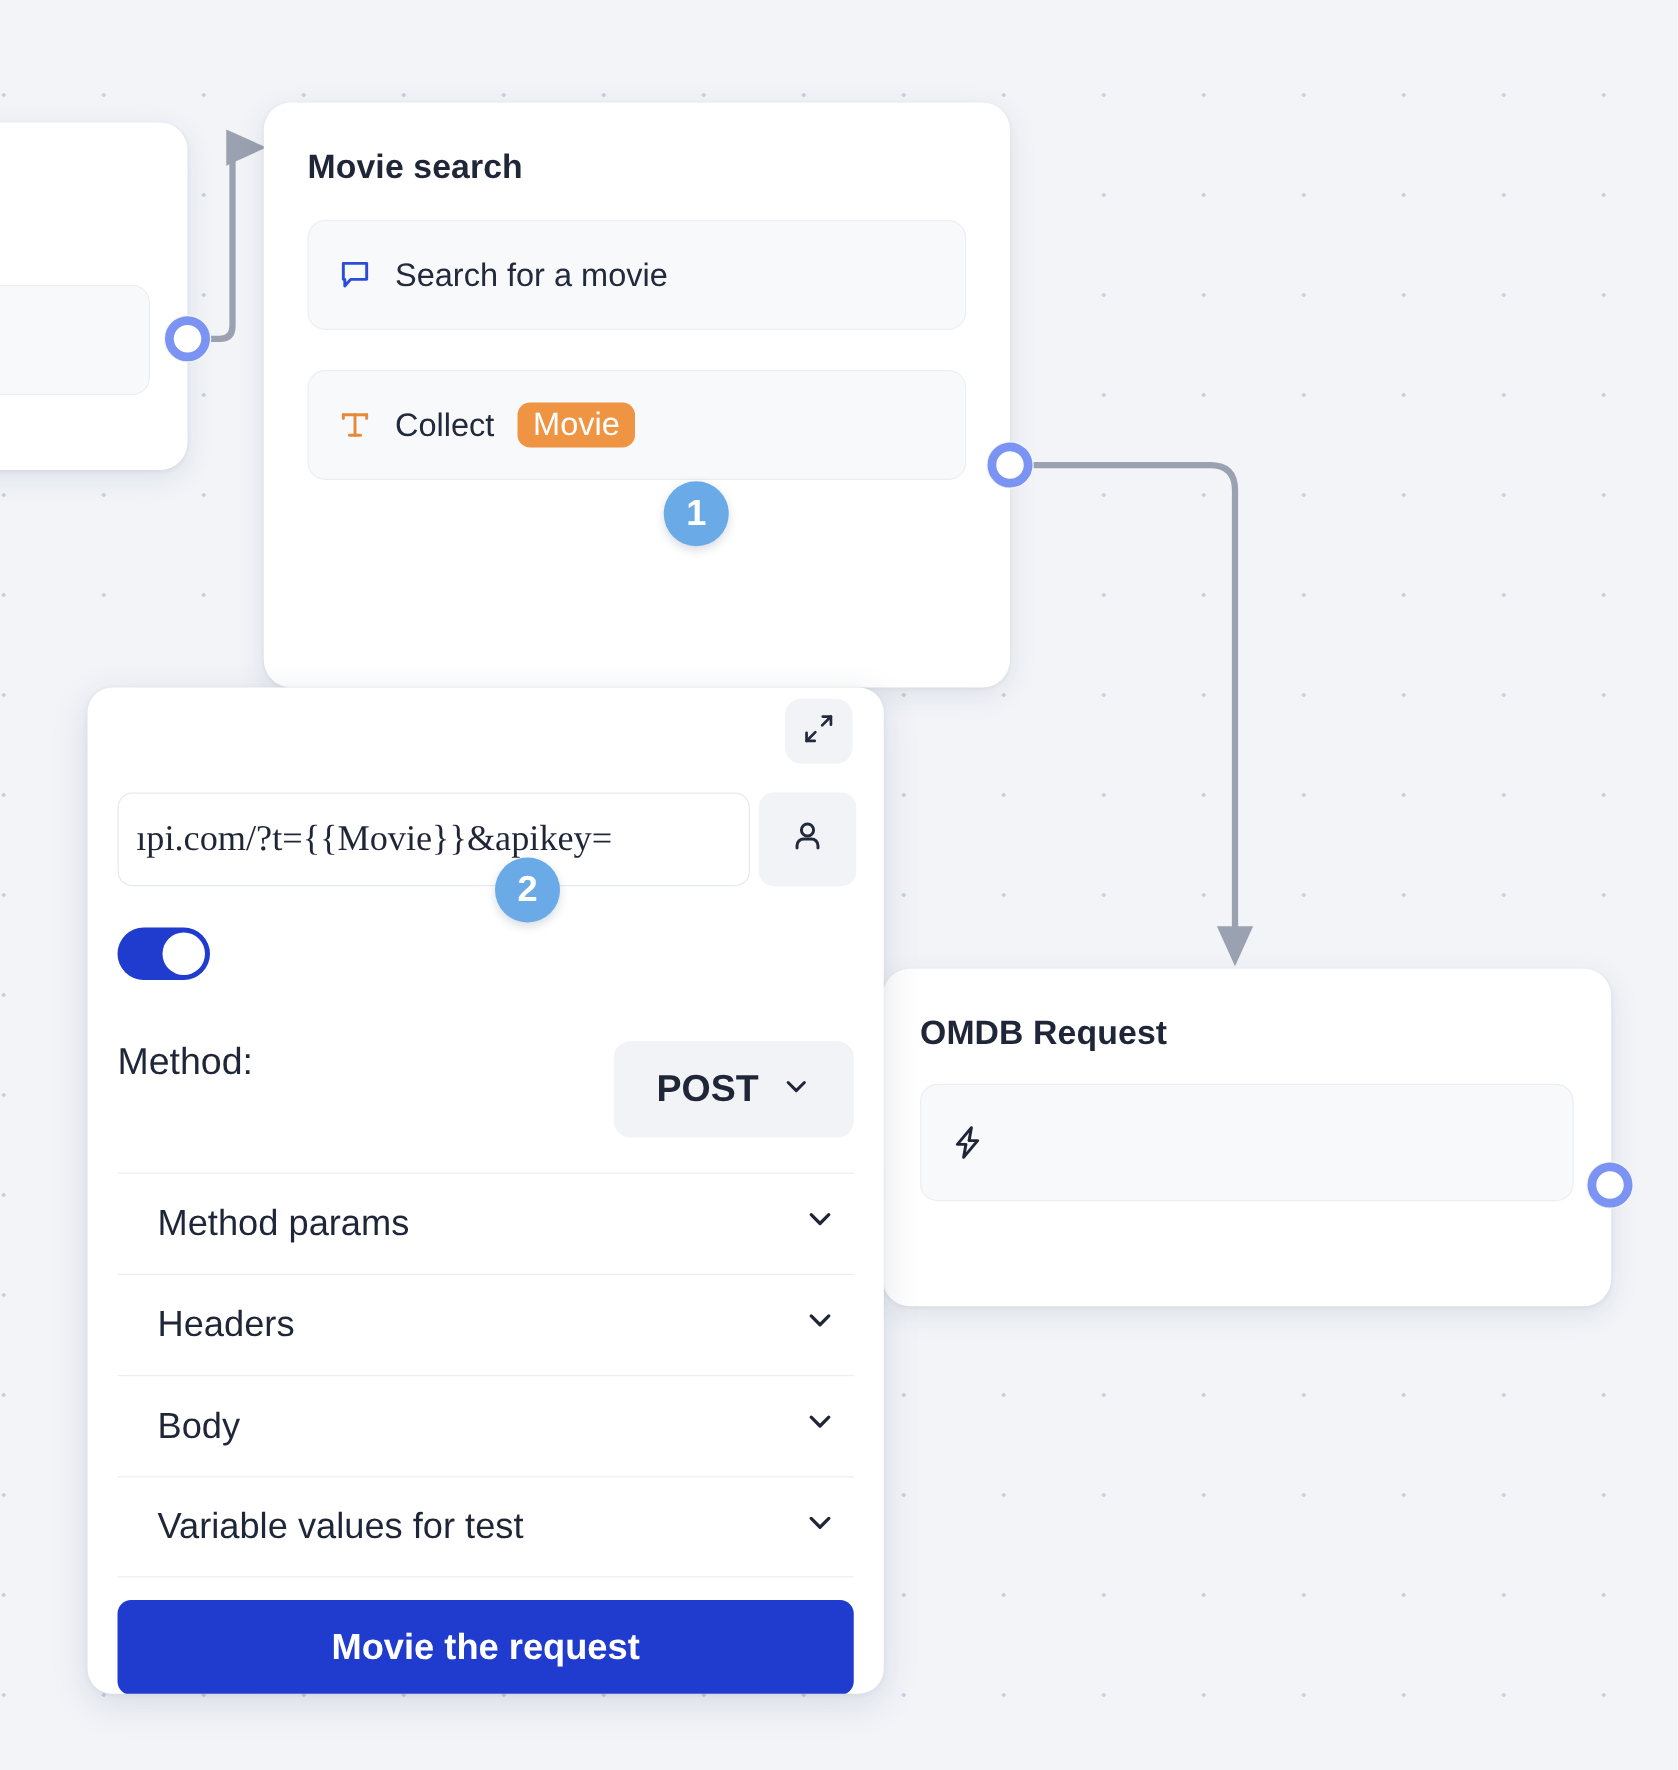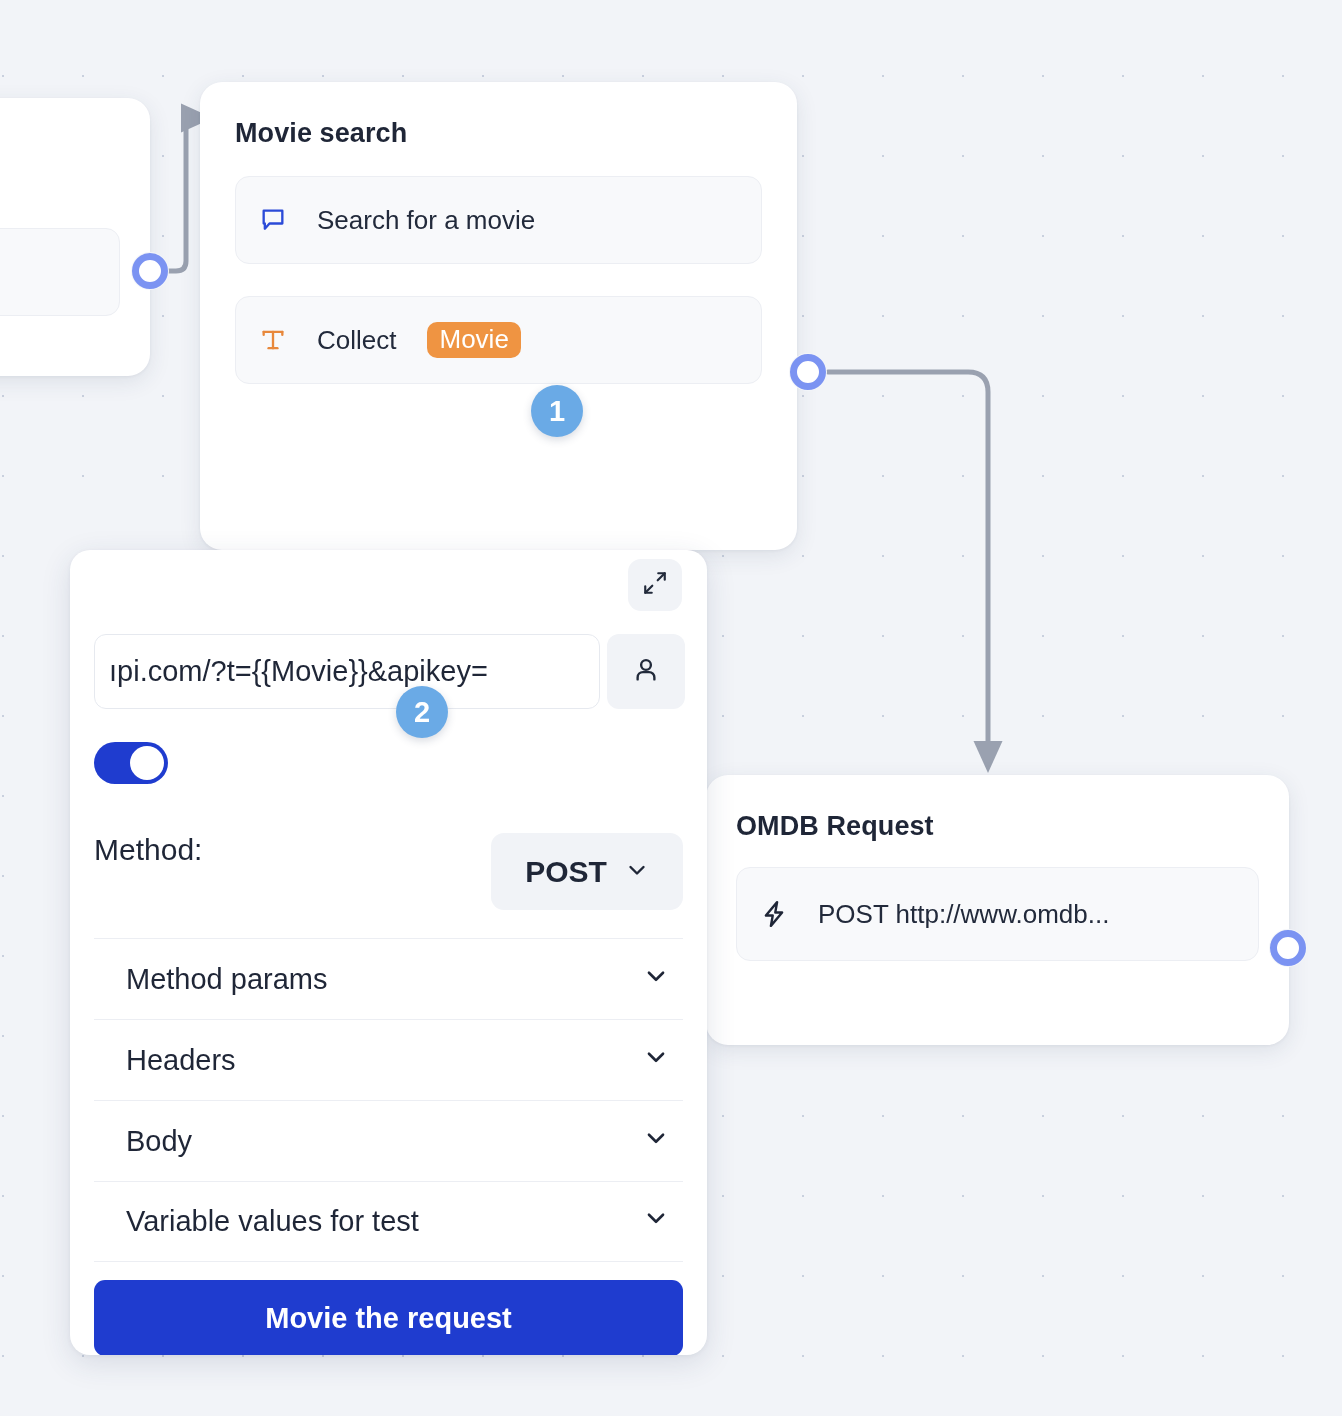--- a/index.html
+++ b/index.html
@@ -30,21 +30,21 @@
   }
   .node-title {
     font-size: 27px;
     font-weight: bold;
     color: #1f2637;
     letter-spacing: .1px;
   }
   .node-row {
     display: flex;
     align-items: center;
-    gap: 29px;
+    gap: 17px;
     background: #f8f9fb;
     border: 1px solid #eceef3;
     border-radius: 14px;
     padding: 0 22px;
     height: 88px;
     font-size: 26px;
     color: #222a3b;
   }
   .row-icon { display: flex; align-items: center; justify-content: center; width: 30px; flex: none; }
 
@@ -57,21 +57,21 @@
     position: absolute;
     left: 30px; top: 130px;
     width: 310px; height: 88px;
     background: #f8f9fb;
     border: 1px solid #eceef3;
     border-radius: 14px;
   }
 
   
   #node-movie-search {
-    left: 200px; top: 82px;
+    left: 211px; top: 82px;
     width: 597px; height: 468px;
     padding: 36px 35px;
   }
   #node-movie-search .node-title { margin-bottom: 27px; }
   #node-movie-search .node-row + .node-row { margin-top: 32px; }
 
   .tag-movie {
     display: inline-block;
     background: #ef9442;
     color: #ffffff;
@@ -148,21 +148,21 @@
     right: 25px; top: 9px;
     width: 54px; height: 52px;
     background: #f1f3f7;
     border-radius: 13px;
     display: flex; align-items: center; justify-content: center;
     cursor: pointer;
   }
   .url-row {
     position: absolute;
     left: 24px; top: 84px;
-    display: flex; gap: 7px;
+    display: flex; gap: 7px; font-family: Liberation Serif, serif;
   }
   .url-input {
     width: 506px; height: 75px;
     border: 1.5px solid #e6e9ef;
     border-radius: 12px;
     display: flex; align-items: center;
     padding-left: 14px;
     font-size: 29px;
     color: #1f2637;
     white-space: nowrap;
@@ -294,21 +294,20 @@
 
   <div class="node" id="node-omdb">
     <div class="omdb-caret"></div>
     <div class="node-title">OMDB Request</div>
     <div class="node-row">
       <span class="row-icon">
         <svg width="30" height="30" viewBox="0 0 24 24" fill="none" stroke="#1f2637" stroke-width="1.9" stroke-linejoin="round" stroke-linecap="round">
           <path d="M14.5 2.5 L5.5 13.2 H11 L9.5 21.5 L18.5 10.8 H13 Z"></path>
         </svg>
       </span>
-      <span>POST http://www.omdb...</span>
     </div>
   </div>
 
   <div class="port" id="port-left"></div>
   <div class="port" id="port-movie"></div>
   <div class="port" id="port-omdb"></div>
 
   <div id="config-panel">
 
     <div class="expand-btn">

